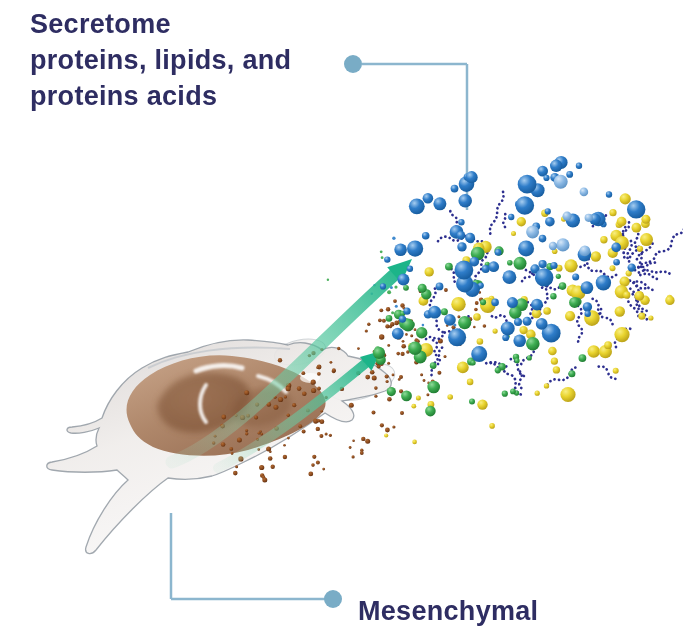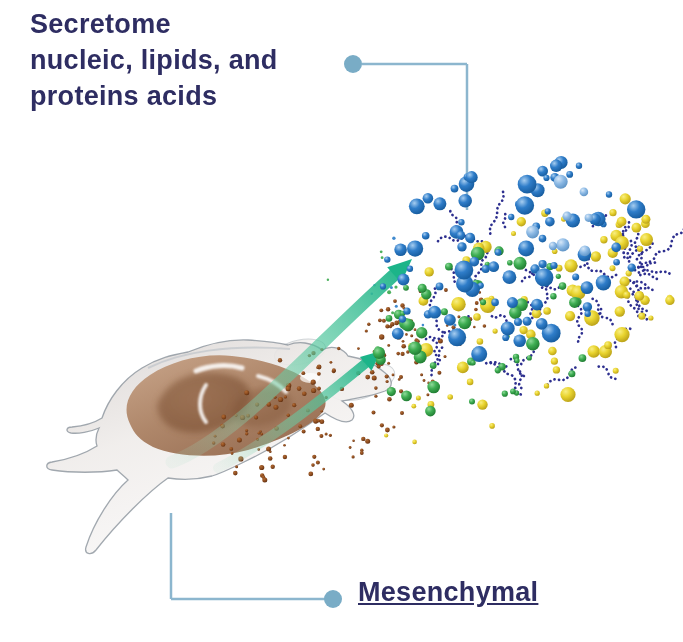--- a/index.html
+++ b/index.html
@@ -13,21 +13,21 @@
   }
   svg.illustration { position: absolute; left: 0; top: 0; }
   .label {
     position: absolute;
     font-weight: 700;
     color: var(--label-color, #2e2d62);
     letter-spacing: 0.3px;
   }
   .label span { display: block; }
   .label-secretome { left: 30px; top: 6px; font-size: 27px; line-height: 36px; }
-  .label-stemcell  { left: 358px; top: 575px; font-size: 27px; line-height: 34px; text-decoration: underline; }
+  .label-stemcell  { left: 358px; top: 594px; font-size: 27px; line-height: 34px; }
 </style>
 </head>
 <body>
 
 <div class="stage">
 
   <svg class="illustration" width="683" height="642" viewBox="0 0 683 642">
     <defs>
       <radialGradient id="gradBlue" cx="35%" cy="30%" r="75%">
         <stop offset="0%" stop-color="#a6cdf0"></stop>
@@ -636,21 +636,21 @@
         <circle cx="560.7" cy="181.7" r="7.0" fill="url(#gradLightBlue)"></circle>
         <circle cx="532.6" cy="231.9" r="6.5" fill="url(#gradLightBlue)"></circle>
         <circle cx="584.9" cy="250.8" r="5.4" fill="url(#gradLightBlue)"></circle>
         <circle cx="553.0" cy="246.0" r="4.2" fill="url(#gradLightBlue)"></circle>
         <circle cx="588.7" cy="217.8" r="4.1" fill="url(#gradLightBlue)"></circle>
       </g>
   </svg>
 
   <div class="label label-secretome">
     <span>Secretome</span>
-    <span>nucleic, lipids, and</span>
+    <span>proteins, lipids, and</span>
     <span>proteins acids</span>
   </div>
 
   <div class="label label-stemcell">
     <span>Mesenchymal</span>
   </div>
 
 </div>
 
 </body></html>

